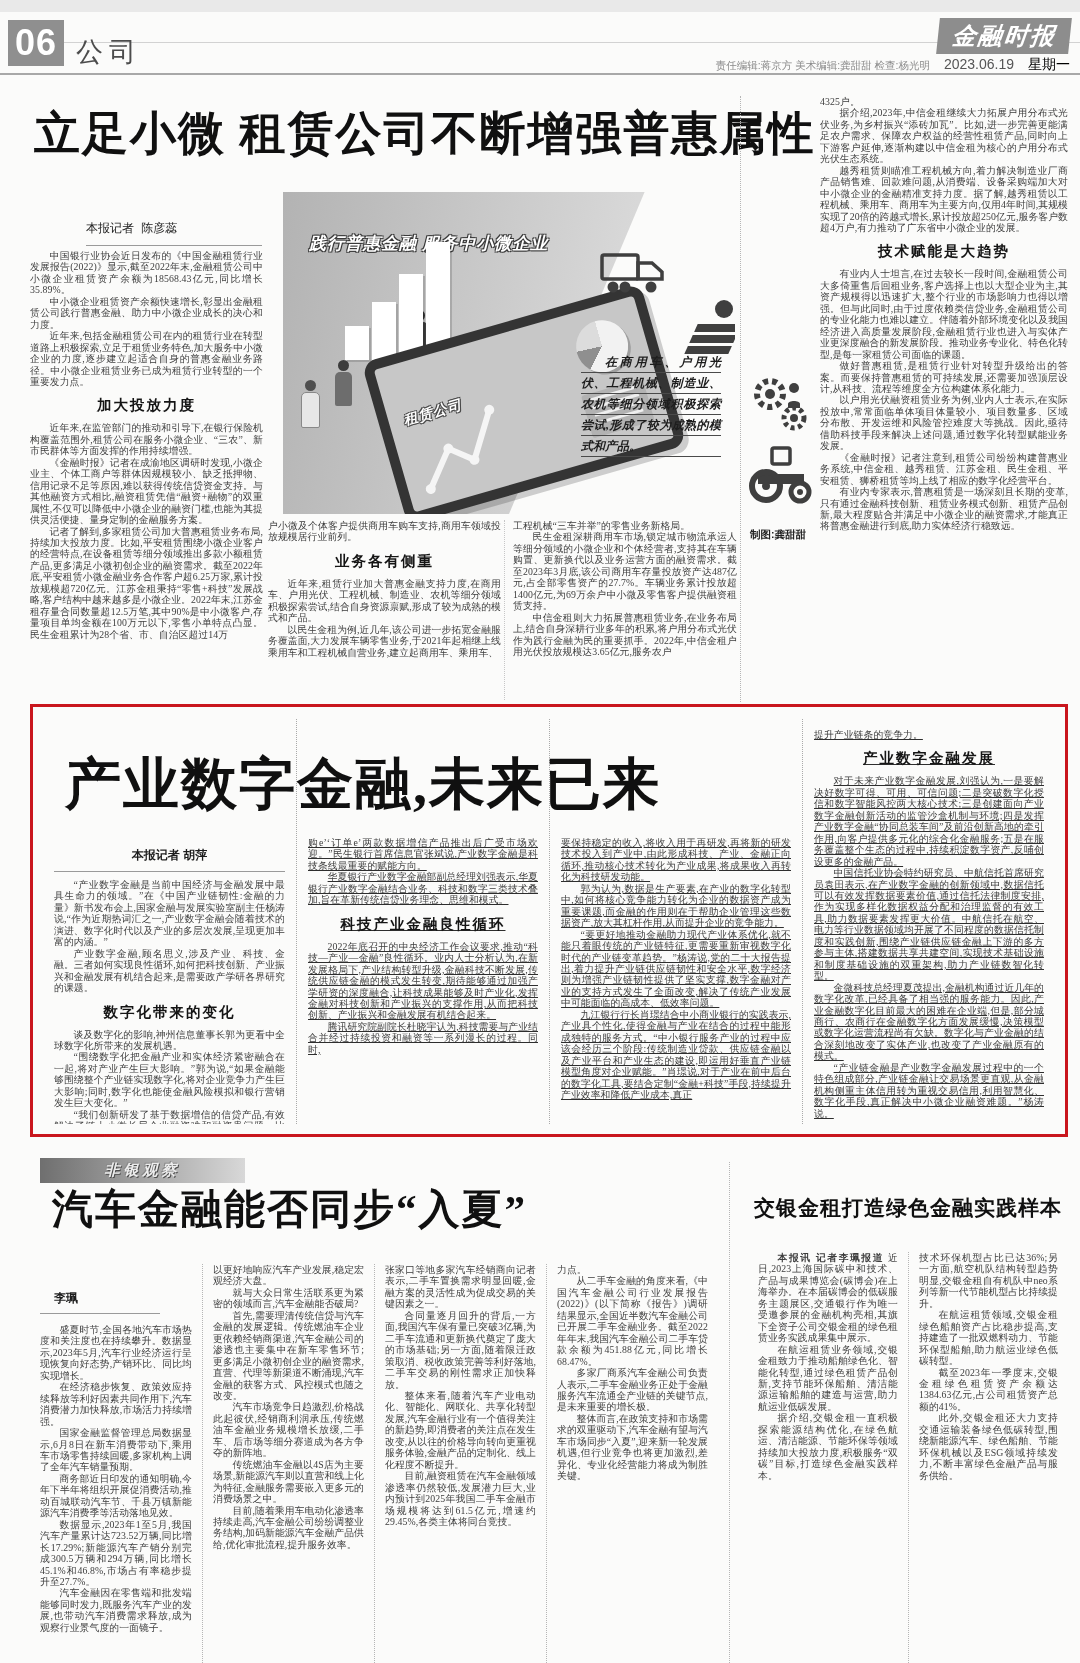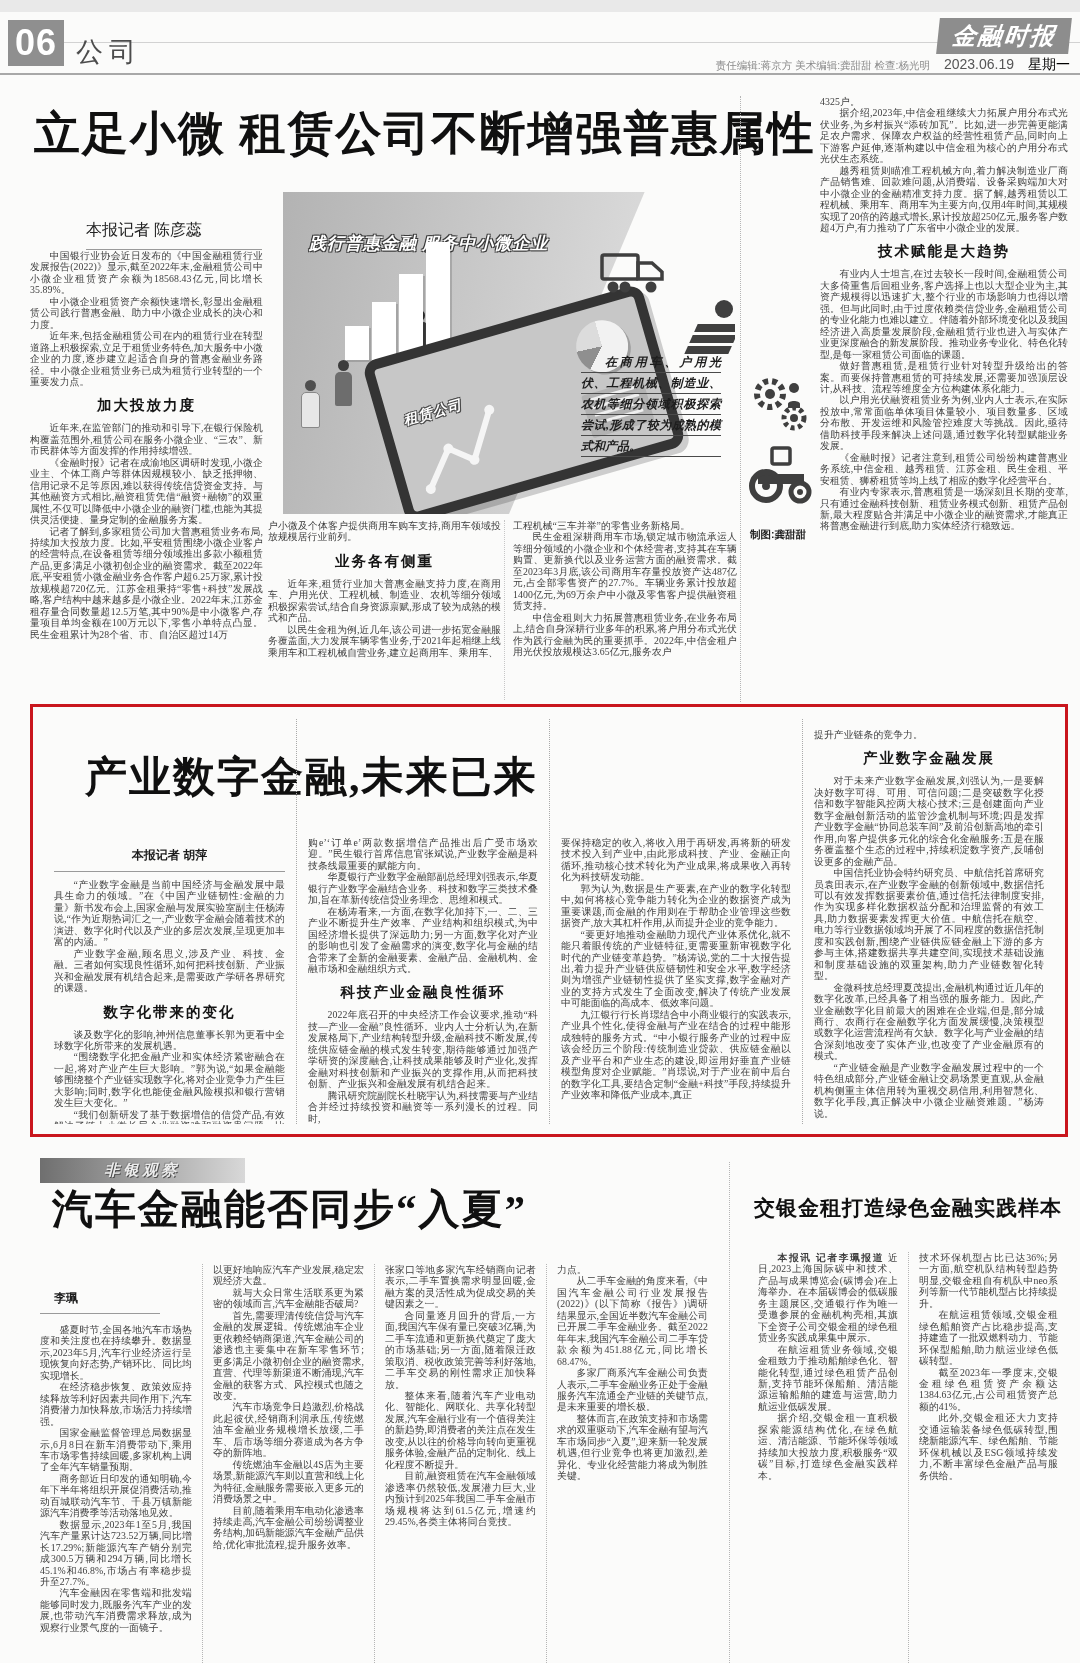--- a/index.html
+++ b/index.html
@@ -18,21 +18,21 @@
             font-weight:bold;font-style:italic;font-size:24px;letter-spacing:2px;transform:skewX(-6deg);}
   .credits{right:10px;top:44px;font-family:"Liberation Sans",sans-serif;font-size:10.5px;color:#8a8a8a;
            display:flex;gap:14px;align-items:baseline;text-align:right;}
   .credits .date{font-size:14px;color:#555;}
   .credits .weekday{font-size:14px;color:#000000;}
   
   .bp{margin:0;text-indent:2em;text-align:justify;font-size:9.8px;line-height:1.17;letter-spacing:.1px;color:#3d3d3d;}
   .colsub{font-family:"Liberation Sans",sans-serif;font-weight:bold;font-size:14.5px;color:#151515;
           text-align:center;margin:9px 0 7px;letter-spacing:2px;text-indent:0;}
   .h-main{font-weight:900;color:#101010;letter-spacing:2px;line-height:1.05;}
-  .byline{font-family:Liberation Serif, serif;font-size:16px;color:#222;}
+  .byline{font-family:Liberation Mono, monospace;font-size:12px;color:#222;}
   
   .t-col{overflow:hidden;}
   .vdot{border-left:1px dotted #b5b5b5;}
   
   .illus{overflow:hidden;}
   .illus .wedge{position:absolute;inset:0;background:linear-gradient(100deg,#b3b3b3,#d8d8d8 70%);
                 clip-path:polygon(0 0,80% 0,50% 100%,0 100%);}
   .illus-title{position:absolute;left:26px;top:40px;font-weight:bold;font-style:italic;font-size:17px;color:#fff;
                letter-spacing:1px;text-shadow:1px 1px 0 #3a3a3a,-1px -1px 0 #3a3a3a,1px -1px 0 #3a3a3a,-1px 1px 0 #3a3a3a;}
   .tablet{position:absolute;left:96px;top:128px;width:290px;height:168px;background:#343434;border-radius:14px;
@@ -54,22 +54,22 @@
              color:#1d1d1d;line-height:21px;text-indent:2em;text-align:justify;
              background-image:repeating-linear-gradient(#0000 0 20px,#4a4a4a 20px 21px);}
   .icon-dark{color:#3f3f3f;}
   .cutout{float:left;width:72px;height:452px;position:relative;}
   .caption{position:absolute;left:2px;bottom:6px;font-family:"Liberation Sans",sans-serif;
            font-weight:bold;font-size:10.5px;color:#222;white-space:nowrap;}
   
   .feature{left:30px;top:692px;width:1038px;height:433px;border:3px solid #c9161d;background:#fbfbfa;box-sizing:border-box;}
   .feature .cols{position:absolute;left:10px;right:10px;top:12px;bottom:10px;display:flex;}
   .fcol{width:25%;box-sizing:border-box;padding:0 11px;overflow:hidden;}
-  .fcol + .fcol{border-left:1px dotted #a9a9a9;}
-  .f-title{left:52px;top:48px;font-size:42px;}
+  .fcol + .fcol{border-left:1px dotted #a9a9a9;text-decoration:underline;}
+  .f-title{left:32px;top:48px;font-size:56px;}
   .f-byline{text-align:center;font-family:"Liberation Sans",sans-serif;font-weight:bold;font-size:12px;color:#1c1c1c;
             padding-bottom:7px;margin-bottom:7px;border-bottom:1px solid #9a9a9a;}
   .sp128{height:128px;} .sp118{height:118px;} .sp10{height:10px;}
   .lead-tail{text-indent:0;}
   
   .tag{left:40px;top:1146px;width:205px;height:25px;background:linear-gradient(90deg,#6f6f6f,#d8d8d8);
        display:flex;align-items:center;justify-content:center;font-weight:bold;font-style:italic;font-size:15px;
        letter-spacing:4px;color:#ededed;text-shadow:1px 1px 0 #4e4e4e,-1px -1px 0 #8a8a8a;}
   .a-headline{left:52px;top:1176px;font-size:41px;}
   .g-headline{left:748px;top:1182px;width:320px;text-align:center;font-size:21px;font-weight:900;color:#101010;letter-spacing:1px;}
@@ -227,21 +227,20 @@
         <p class="bp">产业数字金融,顾名思义,涉及产业、科技、金融。三者如何实现良性循环,如何把科技创新、产业振兴和金融发展有机结合起来,是需要政产学研各界研究的课题。</p>
         <div class="colsub">数字化带来的变化</div>
         <p class="bp">谈及数字化的影响,神州信息董事长郭为更看中全球数字化所带来的发展机遇。</p>
         <p class="bp">“围绕数字化把金融产业和实体经济紧密融合在一起,将对产业产生巨大影响。”郭为说,“如果金融能够围绕整个产业链实现数字化,将对企业竞争力产生巨大影响;同时,数字化也能使金融风险模拟和银行营销发生巨大变化。”</p>
         <p class="bp">“我们创新研发了基于数据增信的信贷产品,有效解决了链上小微长尾企业融资难和融资贵问题。比如,‘采</p>
       </div>
       <div class="fcol">
         <div class="sp118"></div>
         <p class="bp" style="text-indent:0;">购e’‘订单e’两款数据增信产品推出后广受市场欢迎。”民生银行首席信息官张斌说,产业数字金融是科技条线最重要的赋能方向。</p>
         <p class="bp">华夏银行产业数字金融部副总经理刘强表示,华夏银行产业数字金融结合业务、科技和数字三类技术叠加,旨在革新传统信贷业务理念、思维和模式。</p>
-        <p class="bp">在杨涛看来,一方面,在数字化加持下,一、二、三产业不断提升生产效率、产业结构和组织模式,为中国经济增长提供了深远助力;另一方面,数字化对产业的影响也引发了金融需求的演变,数字化与金融的结合带来了全新的金融要素、金融产品、金融机构、金融市场和金融组织方式。</p>
         <div class="colsub">科技产业金融良性循环</div>
         <p class="bp">2022年底召开的中央经济工作会议要求,推动“科技—产业—金融”良性循环。业内人士分析认为,在新发展格局下,产业结构转型升级,金融科技不断发展,传统供应链金融的模式发生转变,期待能够通过加强产学研资的深度融合,让科技成果能够及时产业化,发挥金融对科技创新和产业振兴的支撑作用,从而把科技创新、产业振兴和金融发展有机结合起来。</p>
         <p class="bp">腾讯研究院副院长杜晓宇认为,科技需要与产业结合并经过持续投资和融资等一系列漫长的过程。同时,</p>
       </div>
       <div class="fcol">
         <div class="sp118"></div>
         <p class="bp" style="text-indent:0;">要保持稳定的收入,将收入用于再研发,再将新的研发技术投入到产业中,由此形成科技、产业、金融正向循环,推动核心技术转化为产业成果,将成果收入再转化为科技研发动能。</p>
         <p class="bp">郭为认为,数据是生产要素,在产业的数字化转型中,如何将核心竞争能力转化为企业的数据资产成为重要课题,而金融的作用则在于帮助企业管理这些数据资产,放大其杠杆作用,从而提升企业的竞争能力。</p>
         <p class="bp">“要更好地推动金融助力现代产业体系优化,就不能只着眼传统的产业链特征,更需要重新审视数字化时代的产业链变革趋势。”杨涛说,党的二十大报告提出,着力提升产业链供应链韧性和安全水平,数字经济则为增强产业链韧性提供了坚实支撑,数字金融对产业的支持方式发生了全面改变,解决了传统产业发展中可能面临的高成本、低效率问题。</p>
         <p class="bp">九江银行行长肖璟结合中小商业银行的实践表示,产业具个性化,使得金融与产业在结合的过程中能形成独特的服务方式。“中小银行服务产业的过程中应该会经历三个阶段:传统制造业贷款、供应链金融以及产业平台和产业生态的建设,即运用好垂直产业链模型角度对企业赋能。”肖璟说,对于产业在前中后台的数字化工具,要结合定制“金融+科技”手段,持续提升产业效率和降低产业成本,真正</p>

